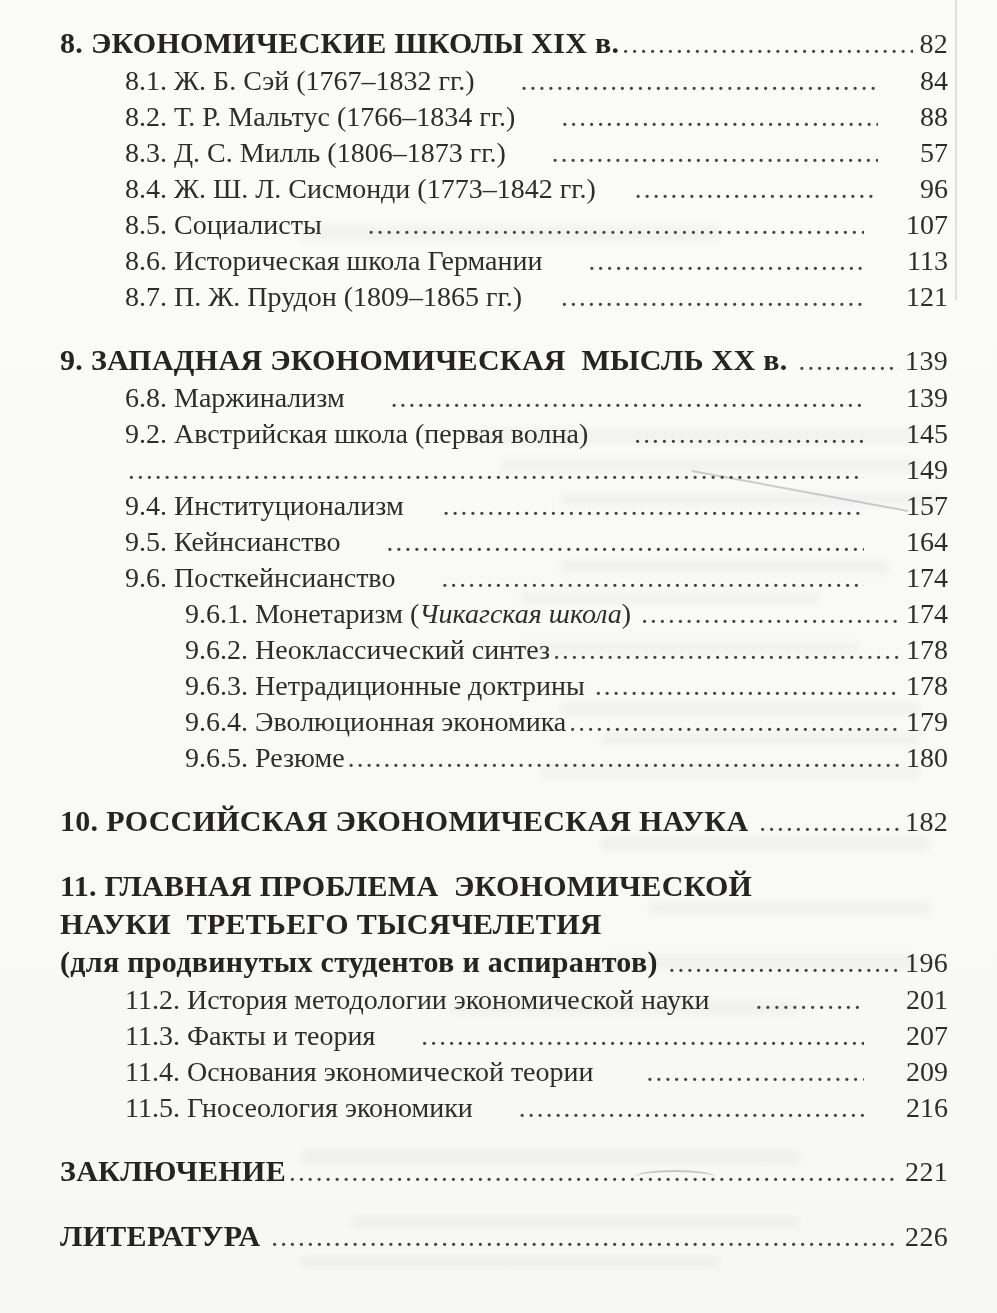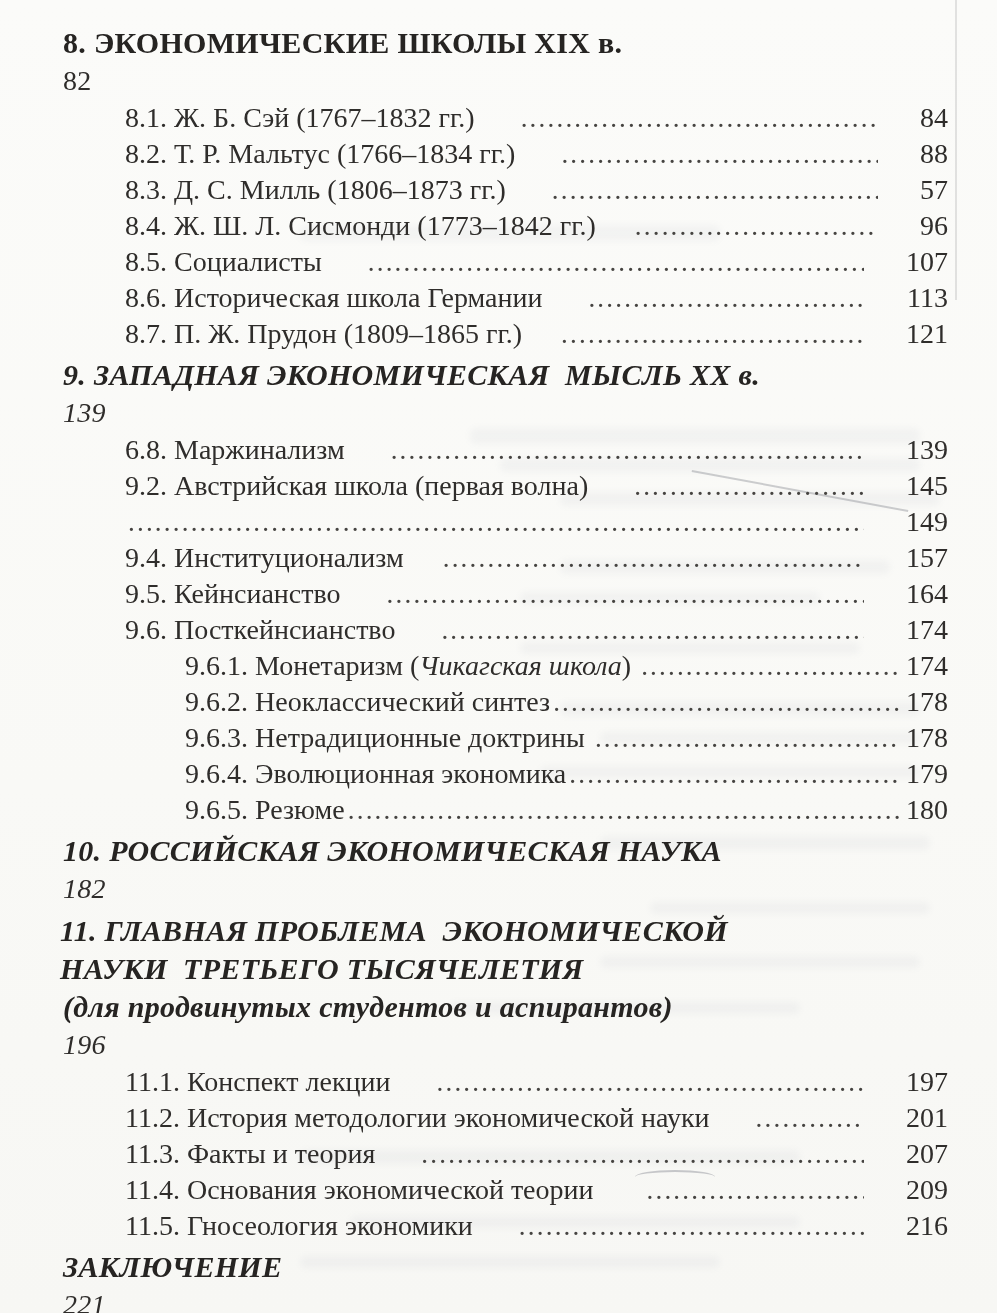--- a/index.html
+++ b/index.html
@@ -14,35 +14,34 @@
   .scan-page {
     position: relative;
     width: 997px; height: 1313px;
     box-sizing: border-box;
     padding: 24px 49px 0 60px;
     background: linear-gradient(180deg, #fbfbf9 0%, #f9f9f6 60%, #f7f7f4 100%);
   }
   #toc { position: relative; z-index: 2; }
 
   .entry { }
-  .entry.gap { margin-top: 4px; font-style: italic; }
+  .entry.gap { margin-top: 26px; }
   .row {
     display: flex;
     align-items: baseline;
     font-size: 28px;
     line-height: 36px;
     color: #2f2d2b;
   }
   .entry.chapter .row {
     font-weight: bold;
     font-size: 30px;
     line-height: 38px;
     letter-spacing: 0.3px;
     color: #262422;
-    flex-direction: column;
   }
   .entry.level-1 .row { padding-left: 65px; gap: 36px; }
   .entry.level-2 .row { padding-left: 125px; }
 
   .title { white-space: pre; flex: 0 0 auto; }
   .title .italic { font-style: italic; }
 
   .dots {
     flex: 1 1 0;
     min-width: 0;
@@ -273,27 +272,20 @@
           <span class="title"><span>НАУКИ  ТРЕТЬЕГО ТЫСЯЧЕЛЕТИЯ</span></span>
         </div>
         <div class="row">
           <span class="title"><span>(для продвинутых студентов и аспирантов) </span></span>
           <span class="dots"></span>
           <span class="pgnum">196</span>
         </div>
       </div>
       <div class="entry level-1">
         <div class="row">
-          <span class="title"><span>11.1. Конспект лекции </span></span>
-          <span class="dots"></span>
-          <span class="pgnum">197</span>
-        </div>
-      </div>
-      <div class="entry level-1">
-        <div class="row">
           <span class="title"><span>11.2. История методологии экономической науки </span></span>
           <span class="dots"></span>
           <span class="pgnum">201</span>
         </div>
       </div>
       <div class="entry level-1">
         <div class="row">
           <span class="title"><span>11.3. Факты и теория </span></span>
           <span class="dots"></span>
           <span class="pgnum">207</span>

